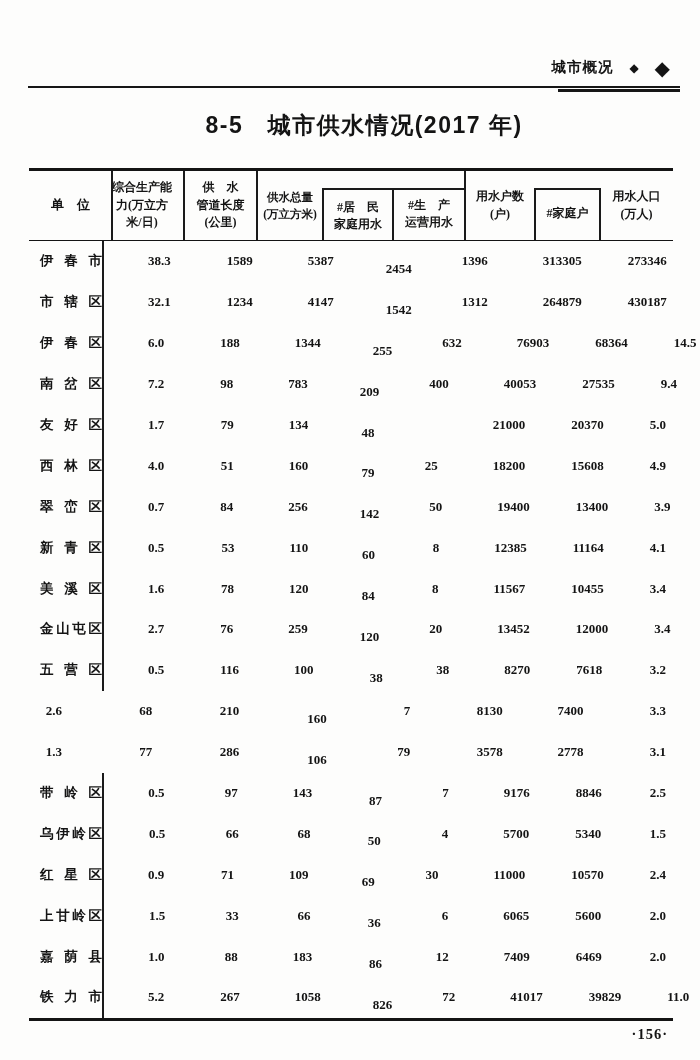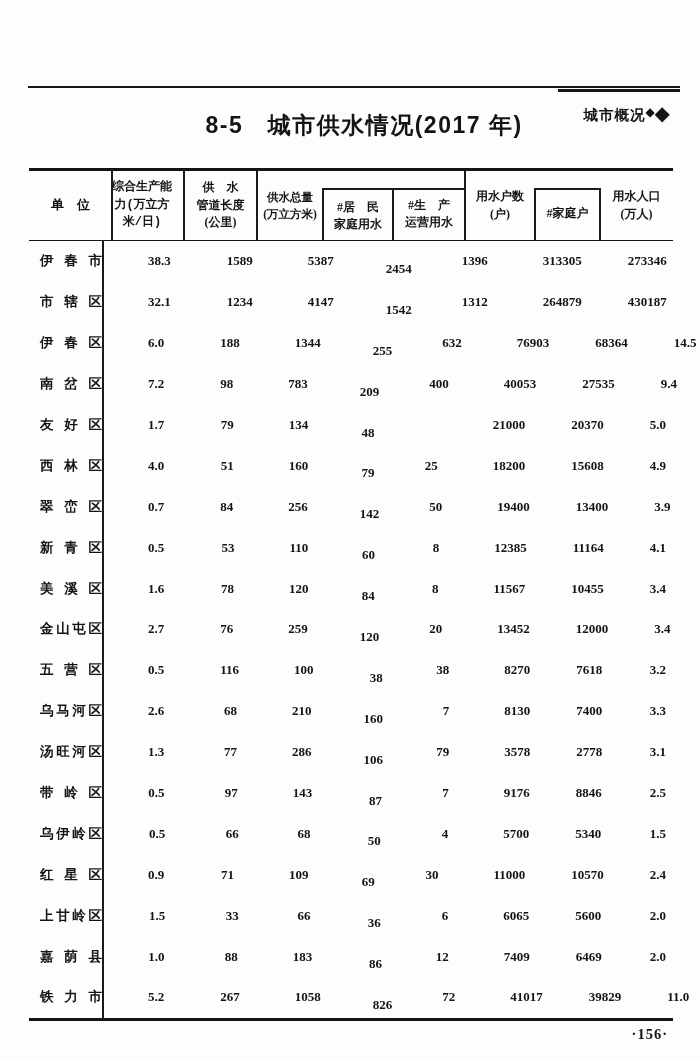--- a/index.html
+++ b/index.html
@@ -9,23 +9,22 @@
     font-family:"Liberation Serif","DejaVu Serif",serif;
     color:#141414;
     position:relative;
     overflow:hidden;
   }
   .page{position:absolute;inset:0;}
 
   
   .page-head{
     position:absolute;top:58px;right:30px;
-    display:flex;align-items:flex-start;gap:0;
+    display:flex;align-items:center;gap:16px;
     font-family:"Liberation Sans","DejaVu Sans",sans-serif;
-    margin-top:48px;
   }
   .ph-label{font-size:14.5px;font-weight:600;letter-spacing:1px;}
   .d-small{font-size:12px;line-height:12px;}
   .d-large{font-size:20px;line-height:14px;}
   .rule{position:absolute;top:86px;left:28px;width:652px;height:2px;background:#161616;}
   .rule-accent{position:absolute;top:89px;left:558px;width:122px;height:3px;background:#161616;}
 
   
   .title{
     position:absolute;top:96px;left:0;width:700px;margin:14px;
@@ -45,21 +44,21 @@
     border-bottom:1.6px solid #141414;
     font-weight:bold;
   }
   .hc{
     position:absolute;top:0;bottom:0;
     display:flex;align-items:center;justify-content:center;
     text-align:center;white-space:pre-line;word-break:keep-all;
     font-size:12px;line-height:1.45;
   }
   .hc0{left:0;width:83px;font-size:13px;}
-  .hc1{left:83px;width:60px;font-family:Liberation Mono, monospace;}
+  .hc1{left:83px;width:60px;}
   .hc2{left:155px;width:73px;}
   .hc3{left:228px;width:66px;font-size:11.5px;}
   .hc4{left:294px;top:21px;width:70px;}
   .hc5{left:364px;top:17px;width:72px;}
   .hc6{left:436px;width:70px;}
   .hc7{left:506px;top:17px;width:65px;}
   .hc8{left:571px;width:73px;}
   .vl{position:absolute;top:0;bottom:0;width:1.8px;background:#1a1a1a;}
   .bvl{position:absolute;top:17px;bottom:0;width:1.6px;background:#1a1a1a;}
   .bht{position:absolute;top:17px;height:1.6px;background:#1a1a1a;}
@@ -273,36 +272,30 @@
           <div class="cell v w1">0.5</div>
           <div class="cell v w2">116</div>
           <div class="cell v w3">100</div>
           <div class="cell v w4">38</div>
           <div class="cell v w5">38</div>
           <div class="cell v w6">8270</div>
           <div class="cell v w7">7618</div>
           <div class="cell v w8">3.2</div>
         </div>
         <div class="trow">
-          <div class="cell name">
-            <span class="nm">乌马河区</span>
-          </div>
           <div class="cell v w1">2.6</div>
           <div class="cell v w2">68</div>
           <div class="cell v w3">210</div>
           <div class="cell v w4">160</div>
           <div class="cell v w5">7</div>
           <div class="cell v w6">8130</div>
           <div class="cell v w7">7400</div>
           <div class="cell v w8">3.3</div>
         </div>
         <div class="trow">
-          <div class="cell name">
-            <span class="nm">汤旺河区</span>
-          </div>
           <div class="cell v w1">1.3</div>
           <div class="cell v w2">77</div>
           <div class="cell v w3">286</div>
           <div class="cell v w4">106</div>
           <div class="cell v w5">79</div>
           <div class="cell v w6">3578</div>
           <div class="cell v w7">2778</div>
           <div class="cell v w8">3.1</div>
         </div>
         <div class="trow">

